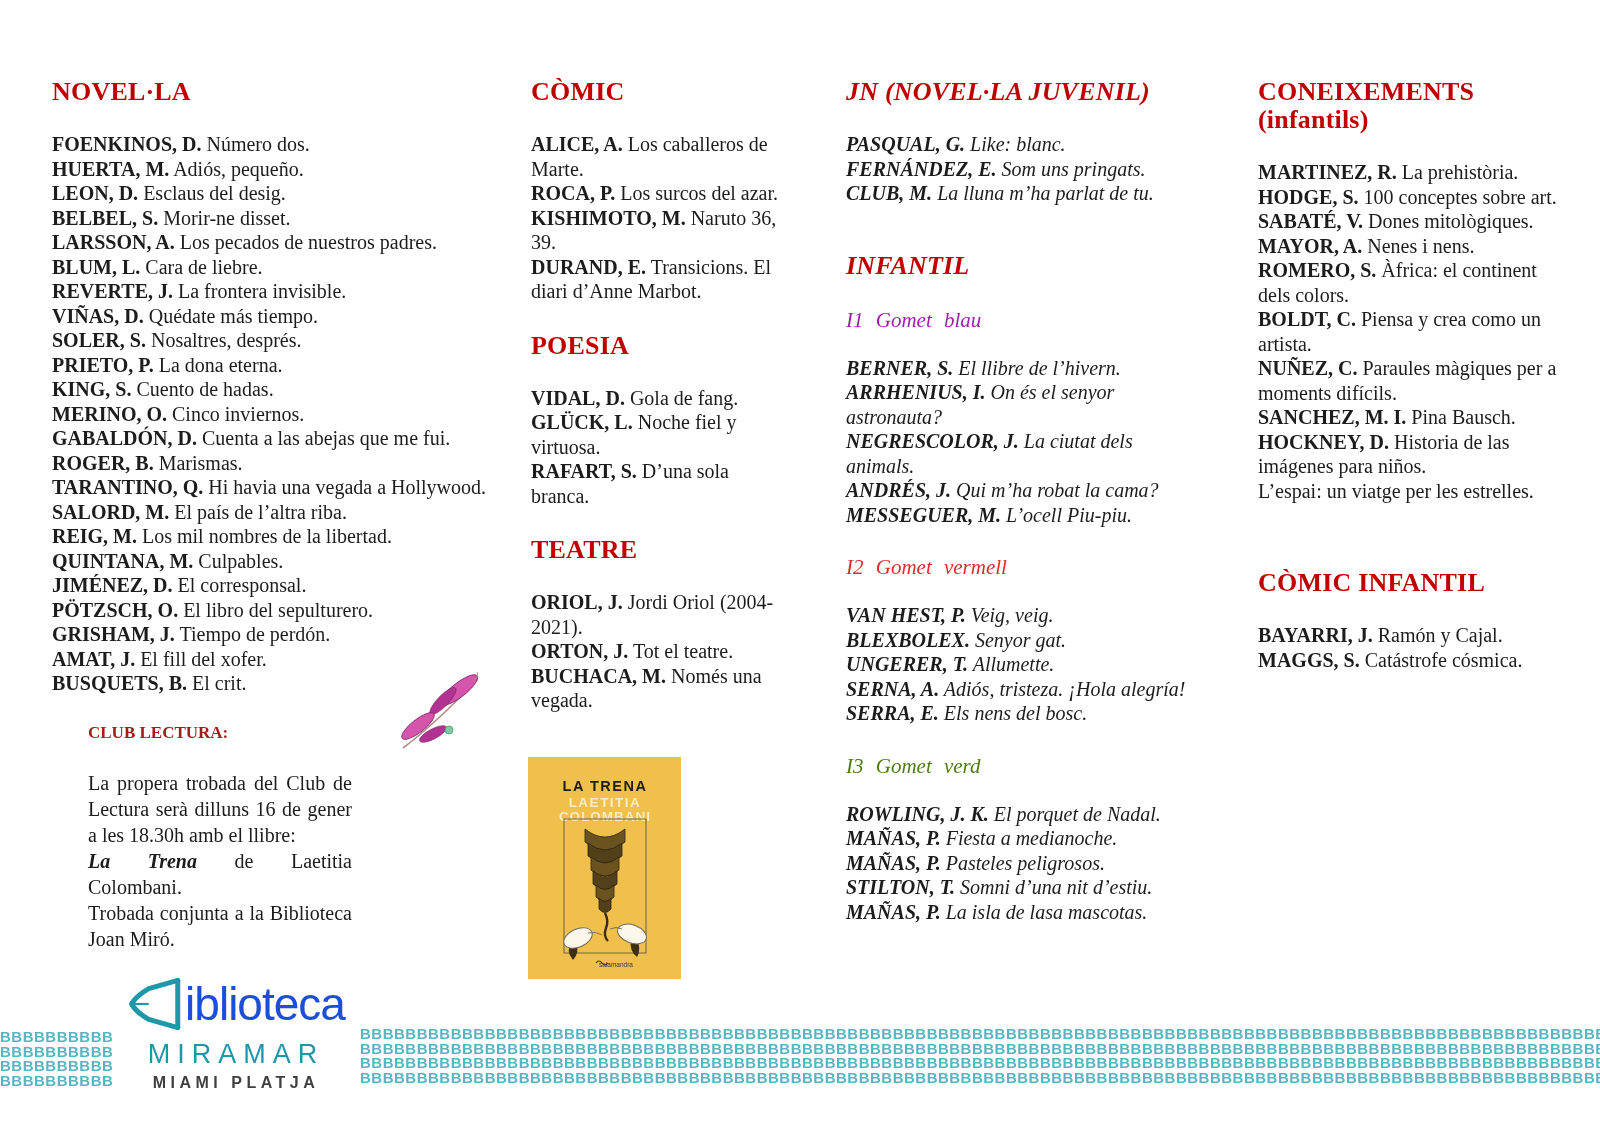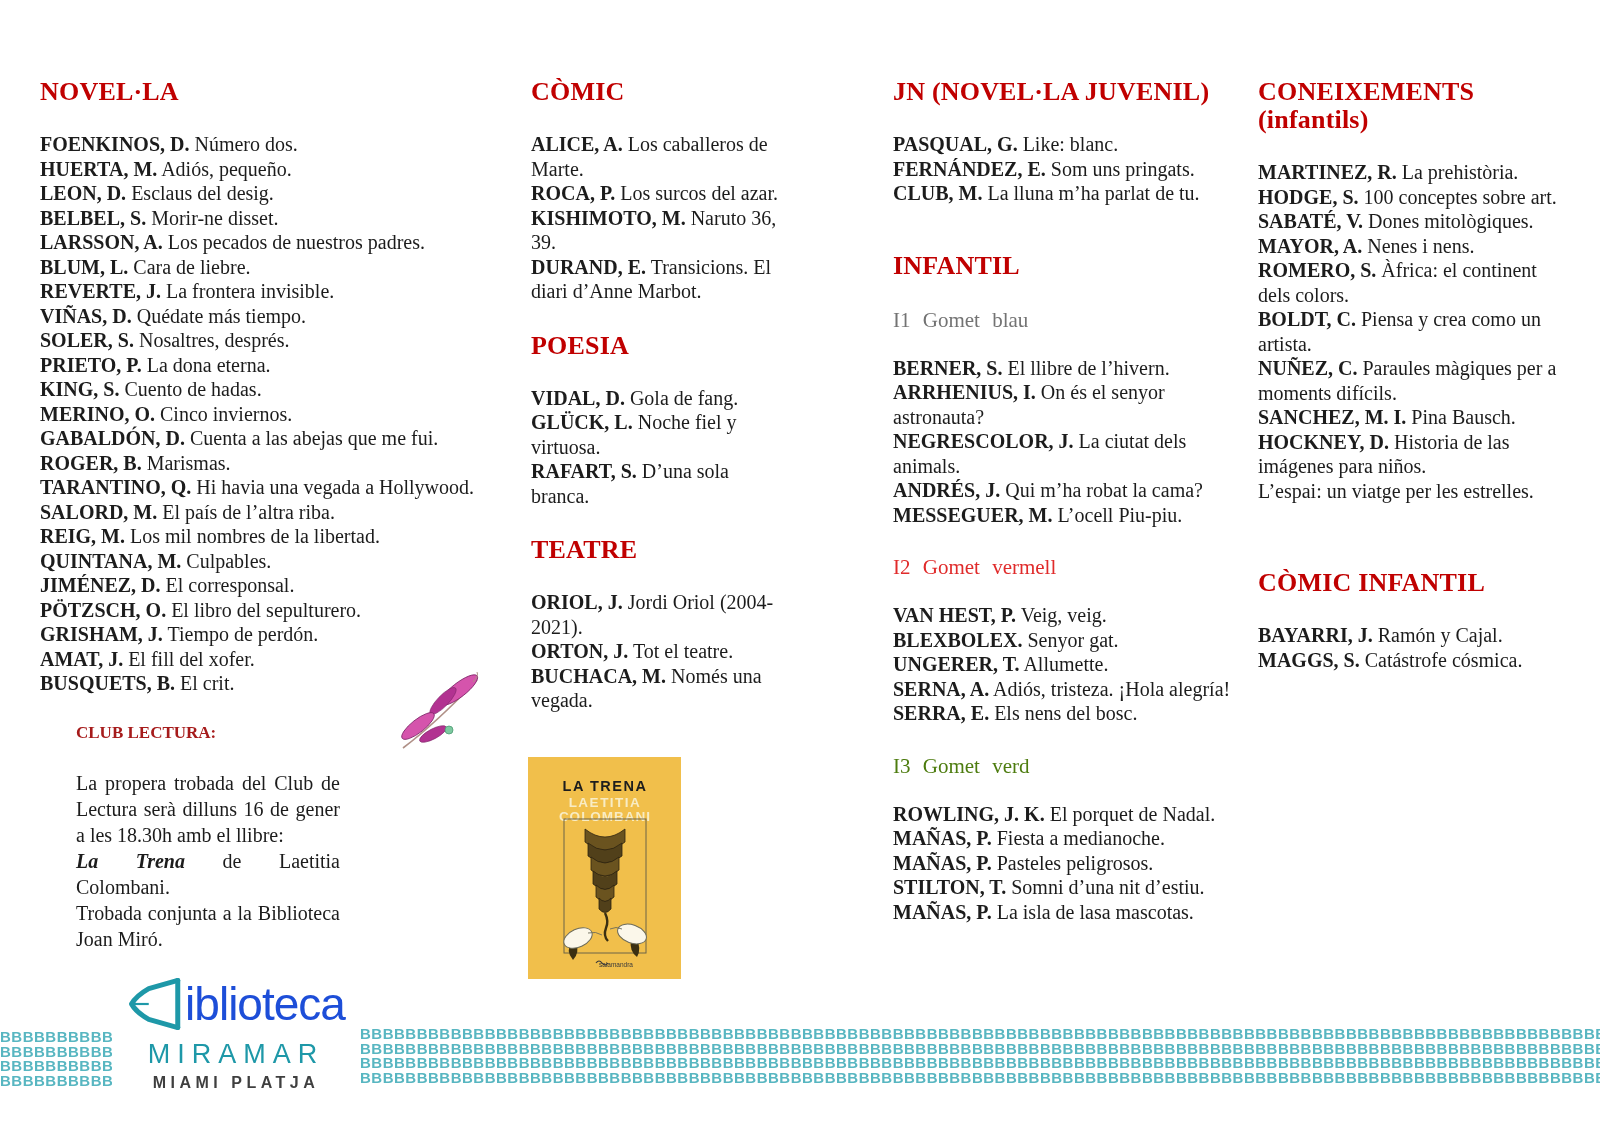--- a/index.html
+++ b/index.html
@@ -1,31 +1,31 @@
 <!DOCTYPE html>
 <html><head>
 <meta charset="utf-8">
 <style>
   html,body{margin:0;padding:0;background:#fff;}
   .page{position:relative;width:1600px;height:1131px;background:#fff;overflow:hidden;
         font-family:"Liberation Serif","DejaVu Serif",serif;color:#1c1c1c;}
   .col{position:absolute;top:78px;}
-  #col1{left:40px;width:462px;}
+  #col1{left:52px;width:462px;}
   #col2{left:531px;width:260px;}
-  #col3{left:893px;width:342px;}
+  #col3{left:846px;width:342px;font-style:italic;}
   #col4{left:1258px;width:300px;}
   h2.head{font-size:26px;line-height:28px;color:#C00000;margin:0 0 26px 0;font-weight:bold;white-space:pre-line;letter-spacing:.2px;}
   .section{margin:0;}
   .mt-std{margin-top:28px;}
   .mt-lg{margin-top:46px;}
   .mt-xl{margin-top:66px;}
   .entry{margin:0;font-size:20px;line-height:24.5px;}
   .entry b{font-weight:bold;}
   h3.gomet{font-size:21px;line-height:24px;margin:28px 0 24px 0;font-weight:normal;word-spacing:7px;}
-  .gomet-blue{color:#737373;}
+  .gomet-blue{color:#a21caf;}
   .gomet-red{color:#E02B2B;}
   .gomet-green{color:#4d7c0f;}
   .club{margin-top:24px;padding-left:36px;}
   .club h3{color:#A61B1B;font-size:17px;line-height:26px;margin:0 0 24px 0;font-weight:bold;}
   .club-text{width:264px;text-align:justify;font-size:20px;line-height:26px;}
   .club-text p{margin:0;}
   .club-text .booktitle{font-weight:bold;font-style:italic;}
   .dragonfly{position:absolute;left:393px;top:668px;width:92px;height:88px;}
   .cover{position:absolute;left:528px;top:757px;width:153px;height:222px;}
   .logo{position:absolute;left:116px;top:974px;width:240px;text-align:center;font-family:"Liberation Sans","DejaVu Sans",sans-serif;}

